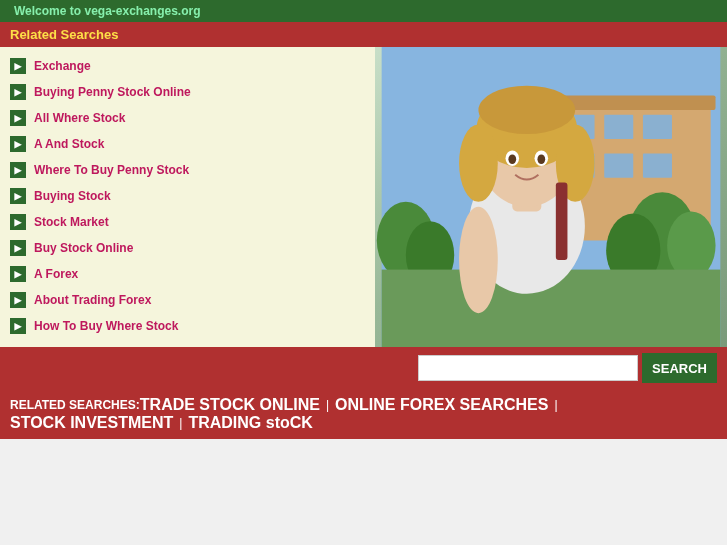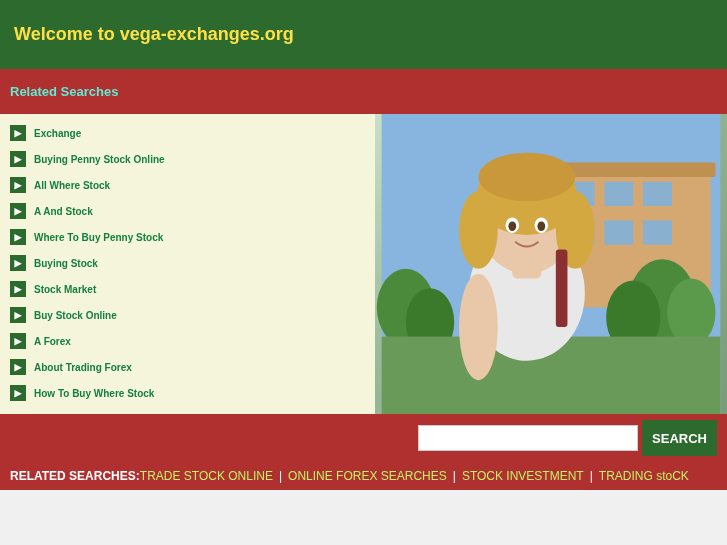--- a/index.html
+++ b/index.html
@@ -7,37 +7,37 @@
       font-family: Arial, sans-serif;
       background: #f0f0f0;
       width: 727px;
       min-height: 545px;
       overflow-x: hidden;
     }
 
     
     #header {
       background: #2d6a2d;
-      color: #fde047;
-      padding: 24px 14px;
-      font-size: 18px;
+      color: #86efac;
+      padding: 4px 14px;
+      font-size: 12px;
       font-weight: bold;
     }
 
     
     #main {
       display: flex;
       flex-direction: column;
     }
 
     
     #related-searches-bar {
       background: #b03030;
-      color: #5eead4;
-      padding: 15px 10px;
+      color: #fde047;
+      padding: 5px 10px;
       font-size: 13px;
       font-weight: bold;
     }
 
     
     #content-area {
       display: flex;
       flex-direction: row;
       background: #f5f5dc;
     }
@@ -64,22 +64,22 @@
       font-size: 9px;
       display: flex;
       align-items: center;
       justify-content: center;
       margin-right: 8px;
       flex-shrink: 0;
       font-weight: bold;
     }
 
     .link-text {
-      color: #15803d;
-      font-size: 10px;
+      color: #be185d;
+      font-size: 12px;
       font-weight: bold;
       text-decoration: none;
     }
 
     
     #image-panel {
       flex: 1;
       background: #87a87a;
       position: relative;
       overflow: hidden;
@@ -125,44 +125,44 @@
     }
 
     #search-button {
       background: #2d6a2d;
       color: white;
       border: none;
       padding: 4px 10px;
       font-size: 13px;
       font-weight: bold;
       cursor: pointer;
-      height: 36px;
+      height: 30px;
       margin-left: 4px;
     }
 
     
     #bottom-bar {
       background: #b03030;
       padding: 7px 10px;
       display: flex;
       align-items: center;
       flex-wrap: wrap;
       gap: 0;
     }
 
     #bottom-label {
       color: white;
       font-size: 12px;
       font-weight: bold;
     }
 
     .bottom-link {
-      color: #bef264;
-      font-size: 12px;
-      font-weight: normal;
+      color: #ffffff;
+      font-size: 16px;
+      font-weight: bold;
       text-decoration: none;
       cursor: pointer;
     }
 
     .bottom-separator {
       color: white;
       margin: 0 6px;
       font-size: 12px;
     }
   </style>

